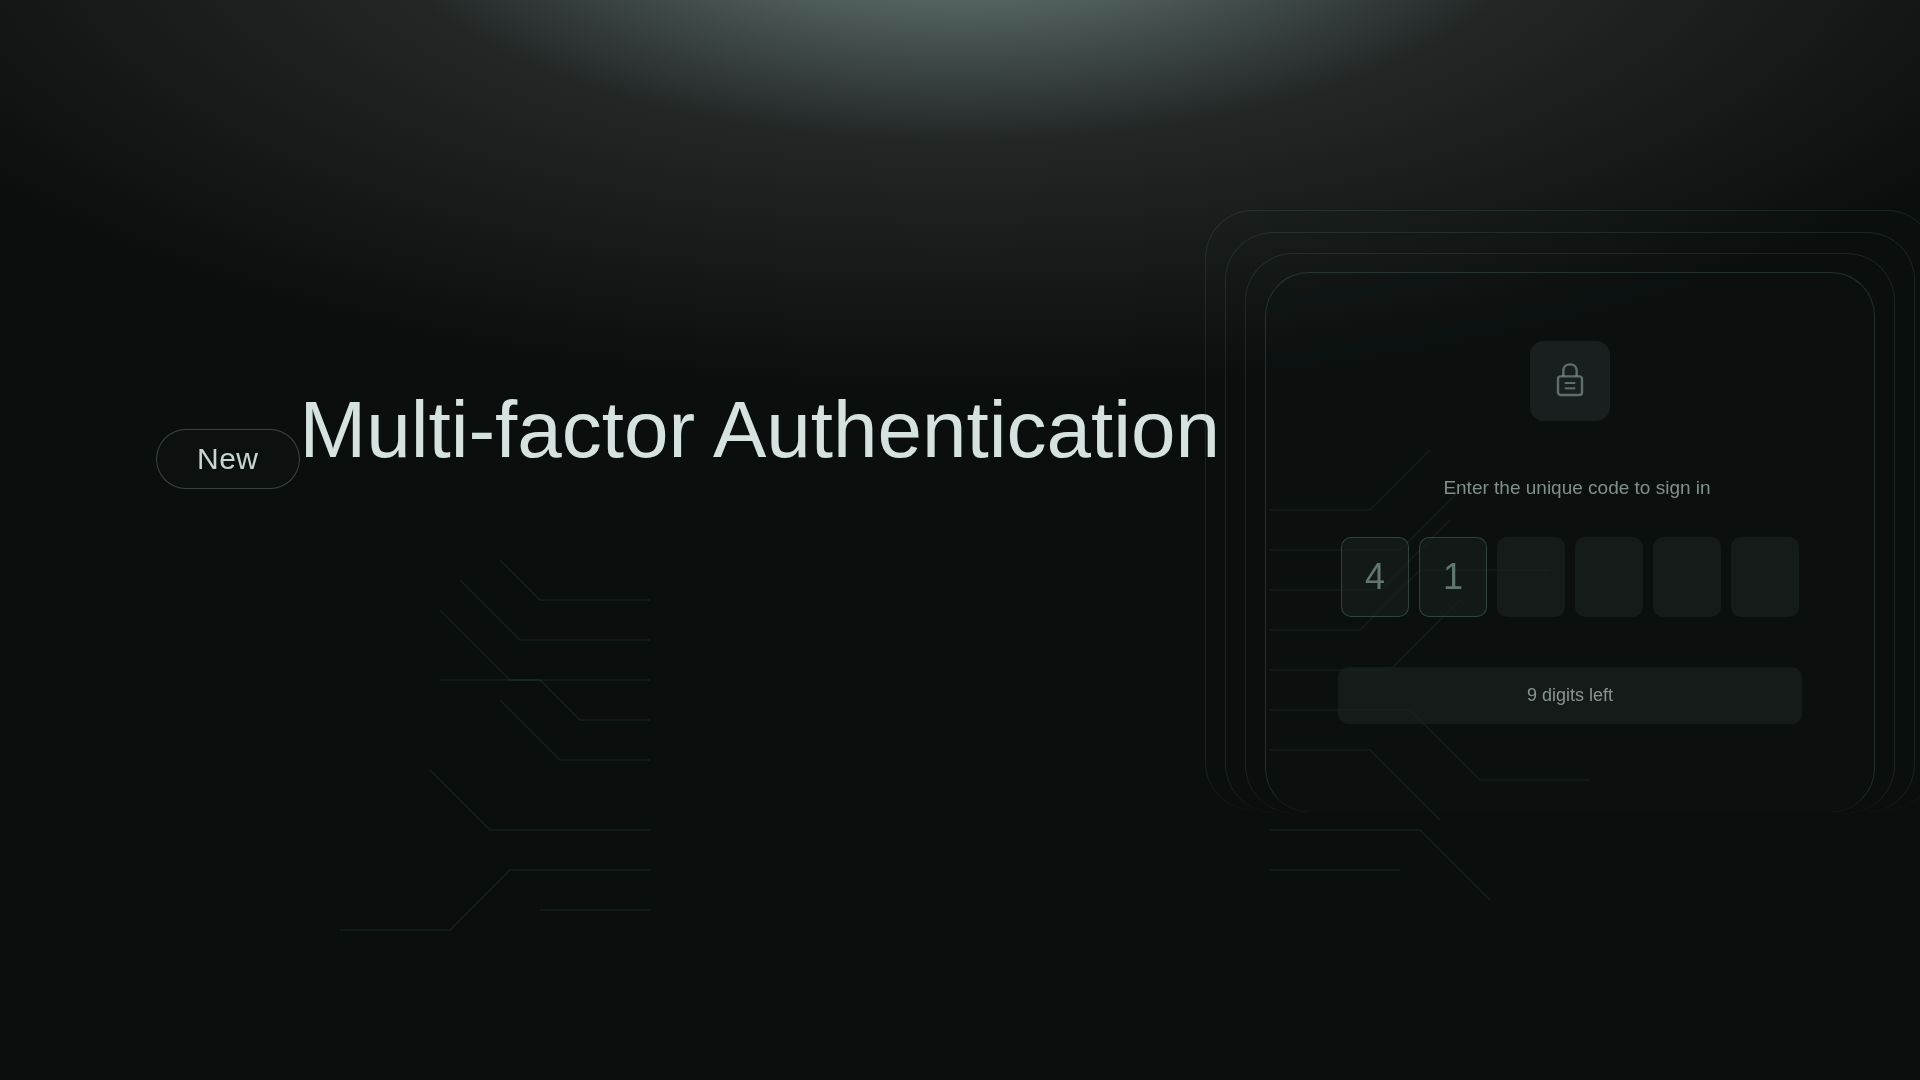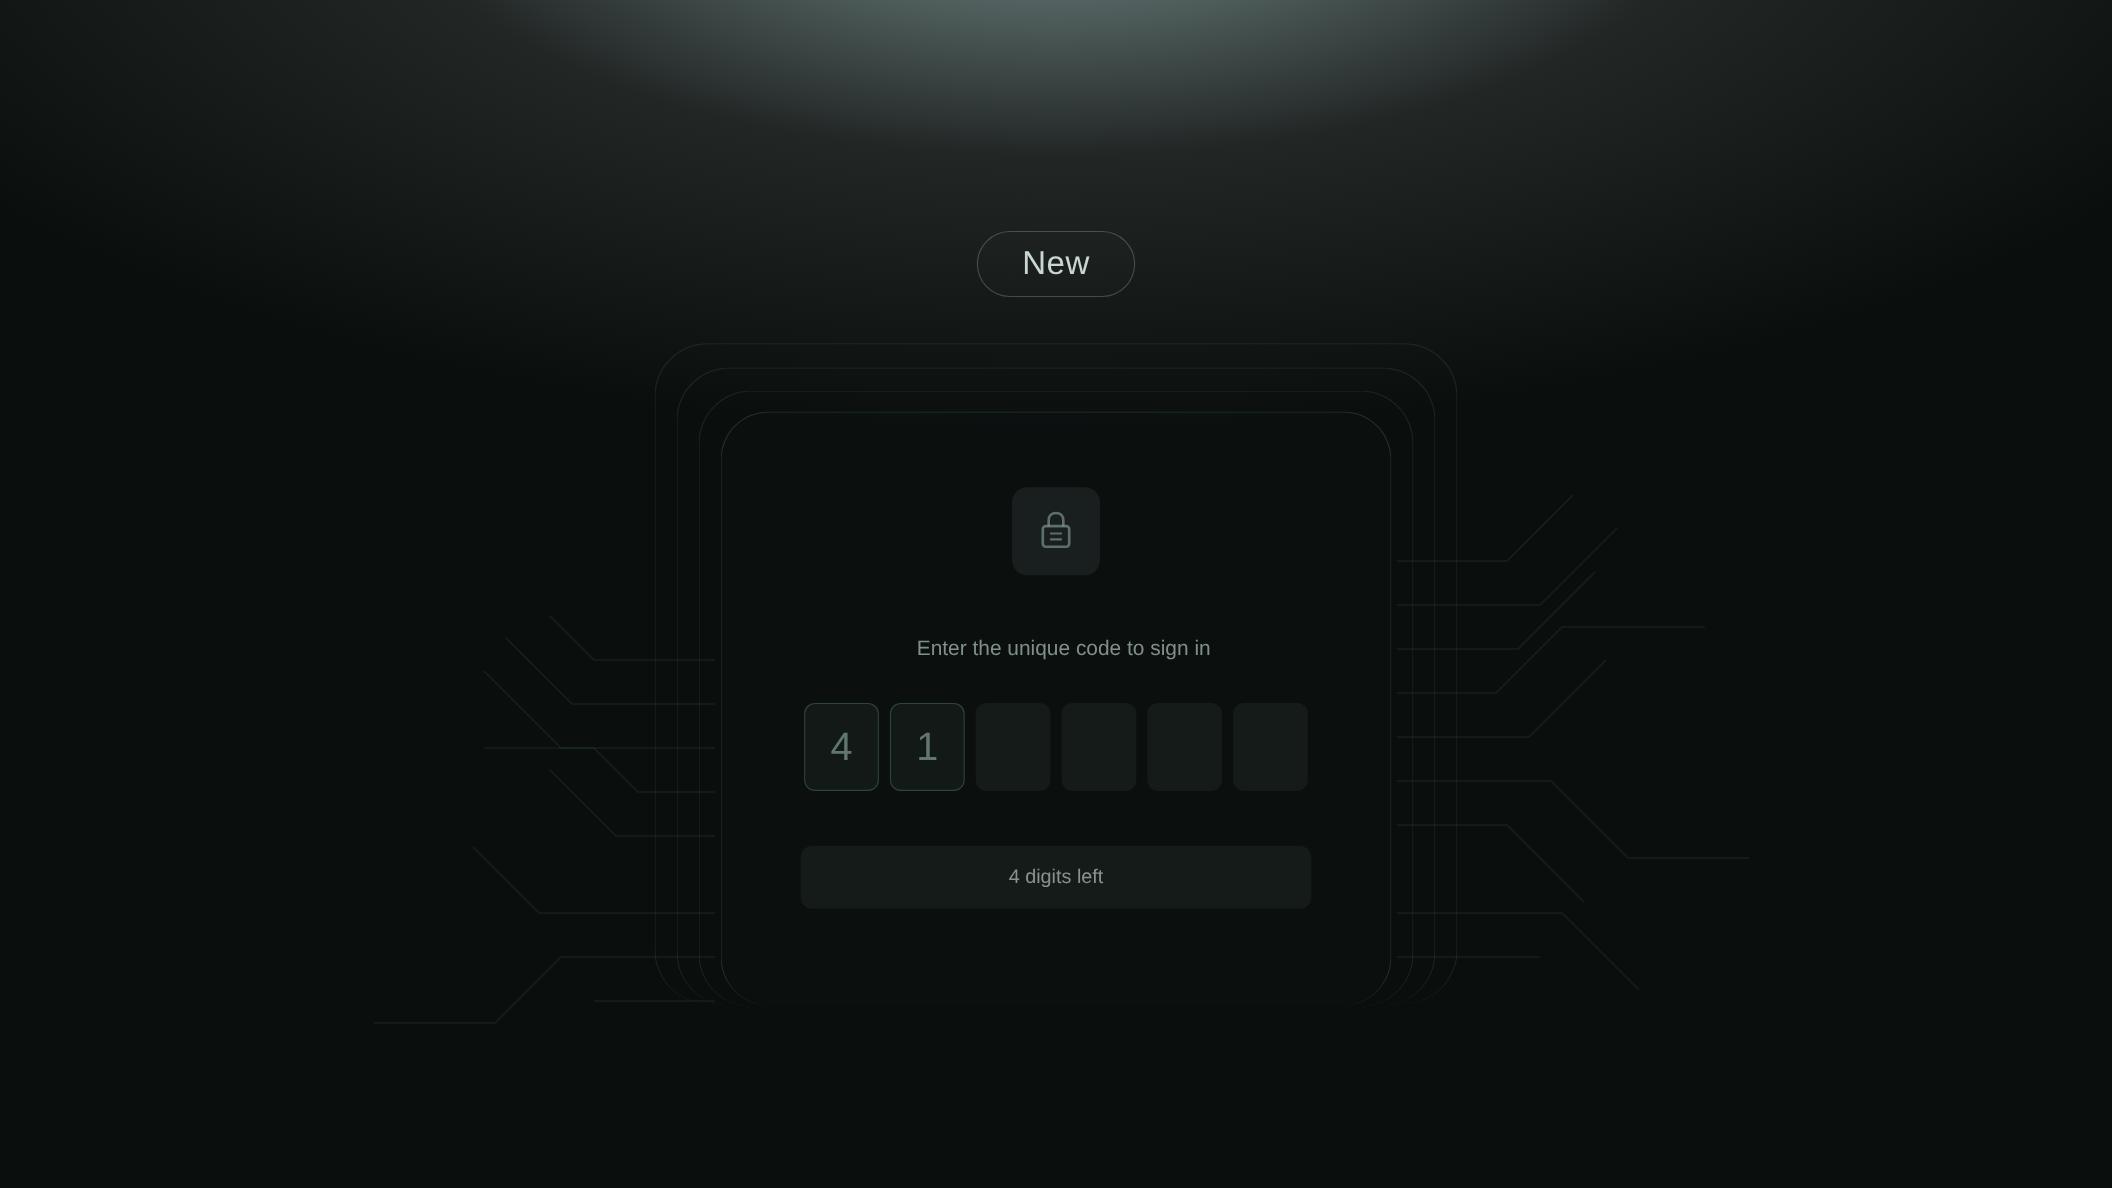--- a/index.html
+++ b/index.html
@@ -13,23 +13,24 @@
       height: 1080px;
       background: #0a0f0e;
       background: radial-gradient(ellipse 1200px 500px at 50% -10%, rgba(30, 70, 65, 0.6) 0%, rgba(10, 15, 14, 0.9) 50%, #0a0f0e 100%);
       font-family: -apple-system, BlinkMacSystemFont, 'Segoe UI', sans-serif;
       overflow: hidden;
       position: relative;
     }
 
     .container {
       display: flex;
-      flex-direction: column;
+      flex-direction: row;
       align-items: center;
       padding-top: 210px;
+      justify-content: flex-end;
     }
 
     .badge {
       border: 1px solid rgba(200, 220, 215, 0.25);
       border-radius: 999px;
       padding: 12px 40px;
       margin-bottom: 42px;
       background: rgba(255, 255, 255, 0.01);
     }
 
@@ -203,20 +204,21 @@
   <path d="M 0 300 L 100 300 L 170 370"></path>
   <path d="M 0 380 L 150 380 L 220 450"></path>
   <path d="M 0 420 L 130 420"></path>
 </svg>
 
 <div class="container">
   <div class="badge">
     <span class="badge-text">New</span>
   </div>
 
+  <h1 class="title">Multi-factor Authentication</h1>
 
   <div class="device-wrapper">
     <div class="ring ring-1"></div>
     <div class="ring ring-2"></div>
     <div class="ring ring-3"></div>
 
     <div class="device">
       <div class="lock-box">
         <span class="lock-icon">
           <svg viewBox="0 0 24 28" fill="none">
@@ -233,17 +235,17 @@
       <div class="code-inputs">
         <div class="code-cell filled">4</div>
         <div class="code-cell filled">1</div>
         <div class="code-cell"></div>
         <div class="code-cell"></div>
         <div class="code-cell"></div>
         <div class="code-cell"></div>
       </div>
 
       <div class="status-bar">
-        <span>4 digits left</span>
+        <span>9 digits left</span>
       </div>
     </div>
   </div>
 </div>
 
 </body></html>

